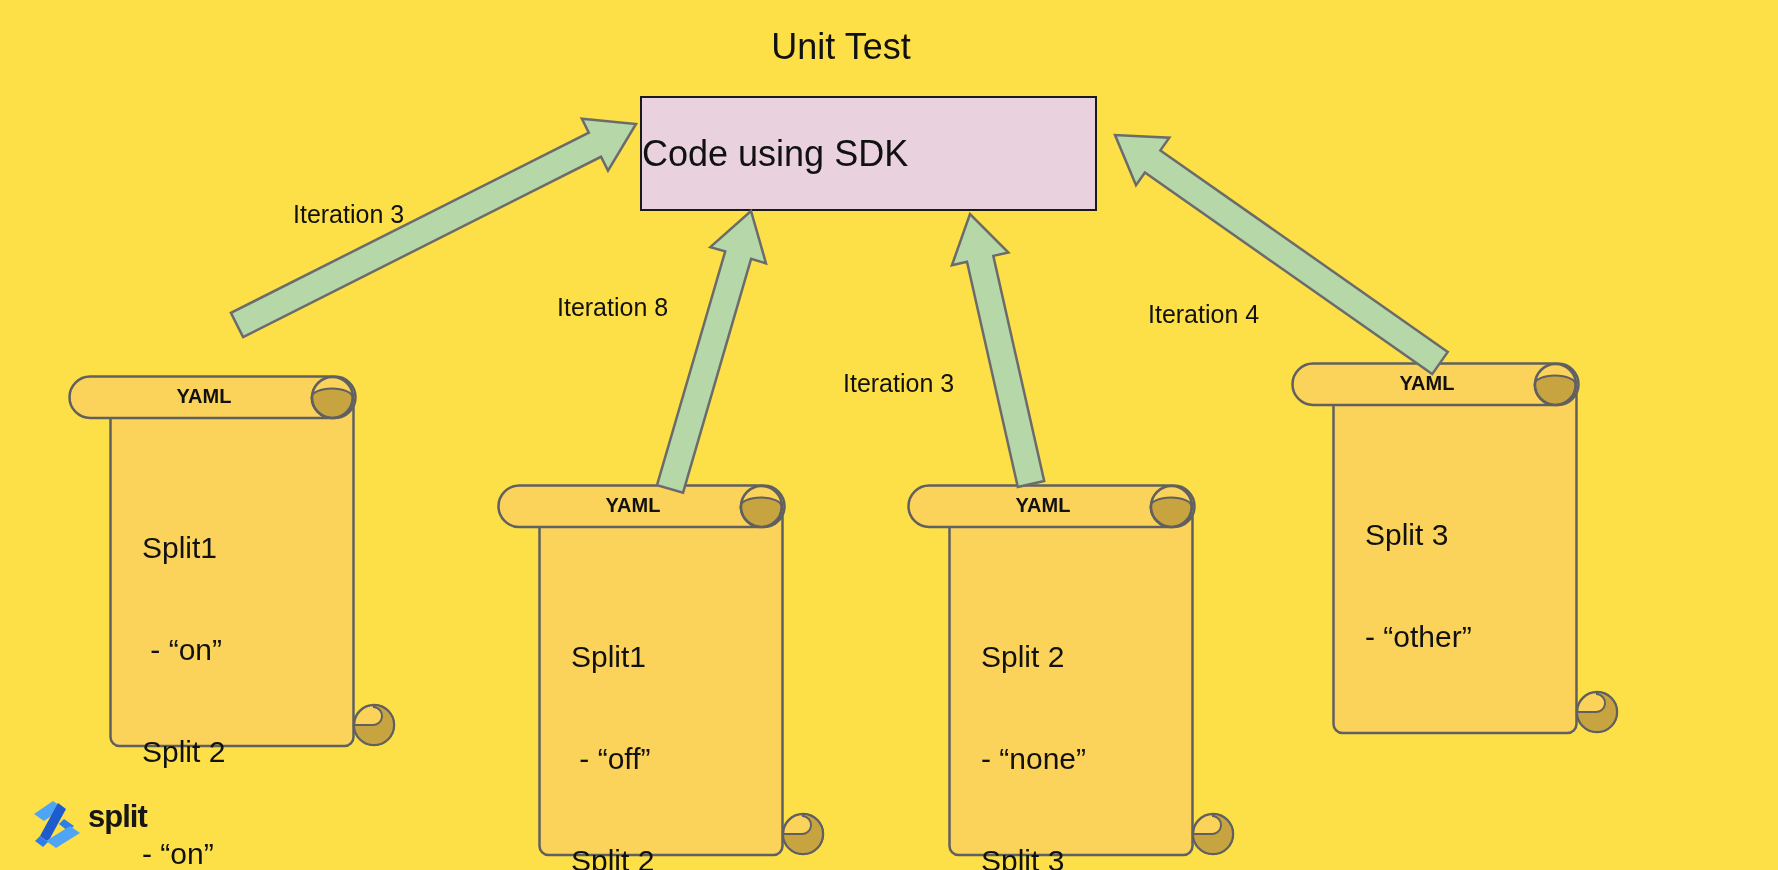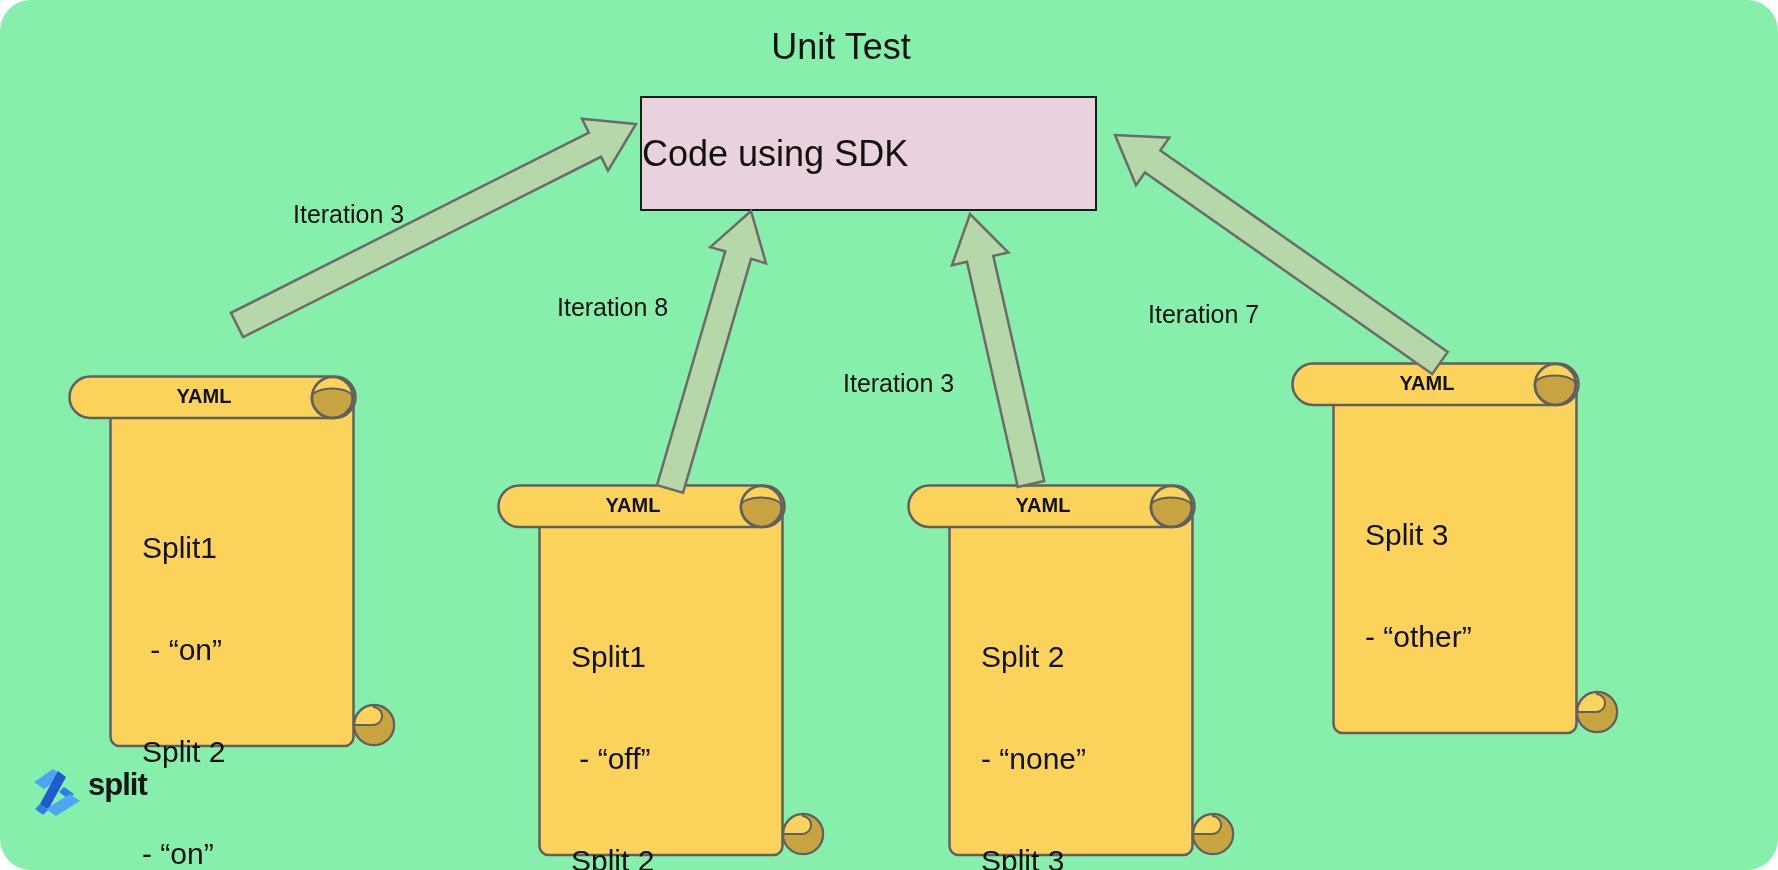--- a/index.html
+++ b/index.html
@@ -1,18 +1,18 @@
 <!DOCTYPE html>
 <html style="--arrow-fill: #B6D7A8; --arrow-stroke: #6B6B6B; --scroll-fill: #FBD35B; --scroll-roll: #C8A440; --scroll-stroke: #606060; --box-fill: #E9D2DD; --box-border: #1A1A1A; --ink: #111111; --logo-light-blue: #4FA5F4; --logo-mid-blue: #2F7DE8; --logo-dark-blue: #1E5BCC;"><head>
 <meta charset="utf-8">
 <style>
   html,body{margin:0;padding:0;background:#ffffff;}
   .canvas{
-    position:relative;width:1778px;height:870px;background:#86efac;overflow:hidden;
-    font-family:"Liberation Sans", sans-serif;color:var(--ink,#111);border-radius:31px;
+    position:relative;width:1778px;height:870px;background:#fde047;overflow:hidden;
+    font-family:"Liberation Sans", sans-serif;color:var(--ink,#111);
   }
   .diagram-title{
     position:absolute;left:641px;top:26px;width:400px;text-align:center;
     font-size:36px;color:var(--ink);
   }
   .sdk-box{
     position:absolute;left:640px;top:96px;width:457px;height:115px;
     background:var(--box-fill);border:2.5px solid var(--box-border);
     box-sizing:border-box;display:flex;align-items:center;justify-content:flex-start;
     z-index:2;
@@ -25,42 +25,42 @@
   .scroll-shape{position:absolute;left:0;top:0;width:332px;height:374px;}
   .scroll-header{
     position:absolute;left:0;top:10px;width:272px;text-align:center;
     font-size:20px;font-weight:bold;color:var(--ink);
   }
   .scroll-lines{
     position:absolute;left:74px;top:88px;font-size:30px;line-height:34px;
     color:var(--ink);white-space:pre;
   }
   .arrow-layer{position:absolute;left:0;top:0;width:1778px;height:870px;z-index:3;pointer-events:none;}
-  .logo{position:absolute;left:33px;top:766px;display:flex;align-items:flex-start;z-index:1;}
+  .logo{position:absolute;left:33px;top:798px;display:flex;align-items:flex-start;z-index:1;}
   .logo-icon{width:48px;height:52px;display:block;}
   .logo-text{
     margin-left:7px;margin-top:1px;font-size:31px;font-weight:600;
     letter-spacing:-1px;color:#161616;
   }
 </style>
 </head>
 <body>
 
 <div class="canvas">
 
   <div class="diagram-title">Unit Test</div>
 
   <div class="sdk-box">
     <span>Code using SDK</span>
   </div>
 
   <div class="iter-label" style="left:293px;top:200px">Iteration 3</div>
   <div class="iter-label" style="left:557px;top:293px">Iteration 8</div>
   <div class="iter-label" style="left:843px;top:369px">Iteration 3</div>
-  <div class="iter-label" style="left:1148px;top:300px">Iteration 7</div>
+  <div class="iter-label" style="left:1148px;top:300px">Iteration 4</div>
 
   <div class="scroll" style="left:68px;top:375px">
     <svg class="scroll-shape" viewBox="0 0 332 374">
         <rect x="42.5" y="24" width="243" height="347" rx="9" fill="var(--scroll-fill)" stroke="var(--scroll-stroke)" stroke-width="2.5"></rect>
         <circle cx="306" cy="350" r="20" fill="var(--scroll-fill)" stroke="var(--scroll-stroke)" stroke-width="2.5"></circle>
         <path d="M 306 330 A 20 20 0 1 1 286 350 L 304 350 A 9 9 0 1 0 306 332 Z" fill="var(--scroll-roll)" stroke="var(--scroll-stroke)" stroke-width="2"></path>
         <rect x="1.5" y="1.5" width="286" height="41.5" rx="20.7" fill="var(--scroll-fill)" stroke="var(--scroll-stroke)" stroke-width="2.5"></rect>
         <path d="M 243.5 22.5 A 20.5 20.5 0 0 0 284.5 22.5 A 20.5 9 0 0 0 243.5 22.5 Z" fill="var(--scroll-roll)" stroke="var(--scroll-stroke)" stroke-width="2"></path>
         <circle cx="264.5" cy="22.5" r="20.5" fill="none" stroke="var(--scroll-stroke)" stroke-width="2.5"></circle>
       </svg>

